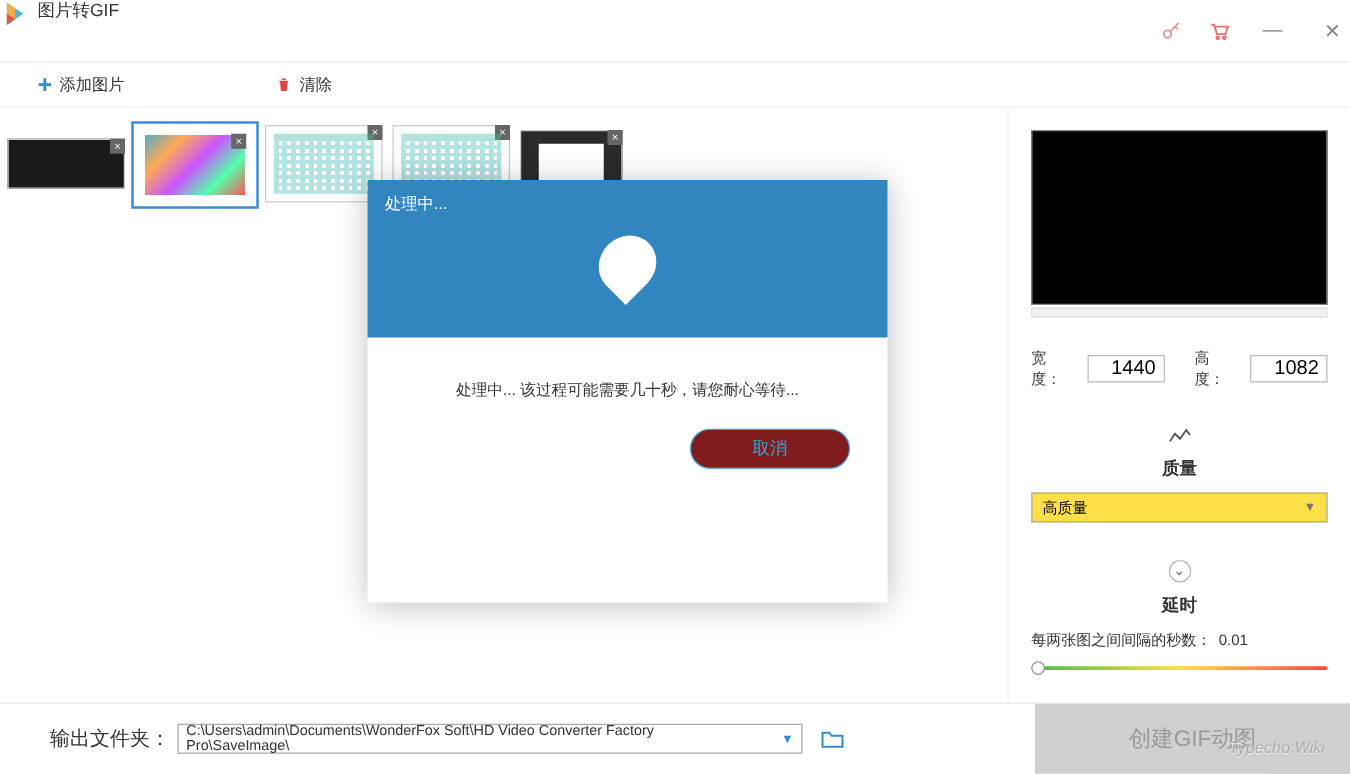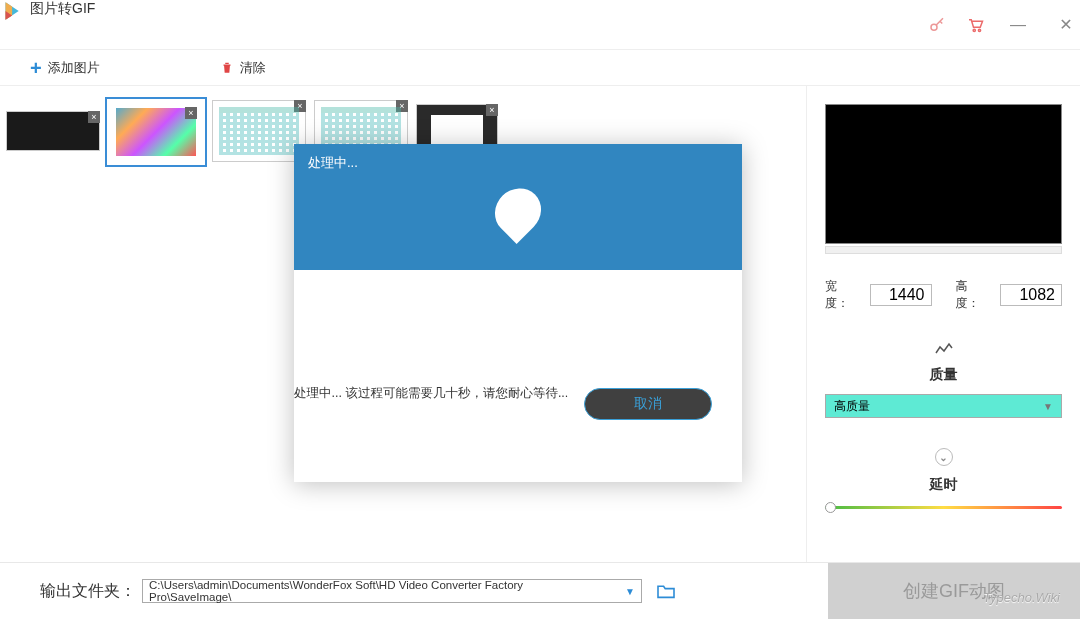--- a/index.html
+++ b/index.html
@@ -40,49 +40,49 @@
   .preview { width: 100%; height: 140px; background: #000; border: 1px solid #888; }
   .preview-sb { height: 8px; background: #f0f0f0; margin-top: 2px; border: 1px solid #ddd; }
   .dims { display: flex; gap: 10px; margin-top: 24px; align-items: center; font-size: 12px; }
   .dims label { color: #333; }
   .dims input { width: 62px; height: 22px; border: 1px solid #bbb; text-align: right; padding: 0 6px; font-size: 16px; }
 
   .section { margin-top: 30px; }
   .sec-head { display: flex; align-items: center; gap: 10px; font-size: 14px; font-weight: 600; color: #333; flex-direction: column; }
   .sec-head .chev { width: 18px; height: 18px; border: 1px solid #bbb; border-radius: 50%; display:flex; align-items:center; justify-content:center; font-size: 10px; color:#888; cursor:pointer;}
   .quality-icon { width: 18px; height: 14px; }
-  .dropdown { margin-top: 10px; height: 24px; border: 1px solid #aaa; display: flex; align-items: center; padding: 0 8px; font-size: 12px; justify-content: space-between; cursor: pointer; background: #5eead4; }
+  .dropdown { margin-top: 10px; height: 24px; border: 1px solid #aaa; display: flex; align-items: center; padding: 0 8px; font-size: 12px; justify-content: space-between; cursor: pointer; background: #fde047; }
   .dropdown .arr { color: #777; font-size: 10px; }
 
   .delay-text { font-size: 12px; color: #333; margin-top: 10px; }
   .delay-text .val { margin-left: 6px; }
   .slider { margin-top: 6px; height: 14px; position: relative; }
   .slider-track { position: absolute; left: 0; right: 0; top: 6px; height: 3px; background: linear-gradient(90deg, #4b4 0%, #fd4 50%, #f44 100%); border-radius: 2px; }
   .slider-knob { position: absolute; left: 0; top: 2px; width: 11px; height: 11px; border-radius: 50%; background: #fff; border: 1px solid #999; cursor: pointer; }
 
   
   .bottom { position: absolute; left: 0; right: 0; bottom: 0; height: 57px; border-top: 1px solid #e8e8e8; display: flex; align-items: center; padding: 0 0 0 40px; background: #fff; }
   .bottom label { font-size: 16px; color: #333; margin-right: 6px; }
   .path-box { width: 500px; height: 24px; border: 1px solid #aaa; display: flex; align-items: center; padding: 0 6px; font-size: 11.5px; color: #333; background: #fff; justify-content: space-between; gap: 33px; }
   .path-box .arr { color: #2d8cd6; font-size: 10px; cursor: pointer; }
   .folder-icon { margin-left: 14px; color: #2d8cd6; font-size: 18px; cursor: pointer; }
   .create-btn { margin-left: auto; width: 252px; height: 57px; background: #d0d0d0; color: #9a9a9a; font-size: 18px; display: flex; align-items: center; justify-content: center; cursor: not-allowed; }
 
   
-  .modal { position: absolute; left: 294px; top: 144px; width: 448px; height: 338px; background: #fff; box-shadow: 0 2px 24px rgba(0,0,0,.25); display: flex; flex-direction: column; }
+  .modal { position: absolute; left: 294px; top: 144px; width: 416px; height: 338px; background: #fff; box-shadow: 0 2px 24px rgba(0,0,0,.25); display: flex; flex-direction: column; }
   .modal-head { height: 126px; background: #3186c0; color: #fff; padding: 10px 14px; position: relative; }
   .modal-head .t { font-size: 13px; }
   .drop-shape { position: absolute; left: 50%; top: 50%; transform: translate(-50%, -40%); width: 48px; height: 44px; background: #fff; border-radius: 50% 50% 50% 0; transform: translate(-50%, -40%) rotate(-45deg); }
-  .modal-body { flex: 1; display: flex; flex-direction: row; align-items: center; padding-top: 34px; }
+  .modal-body { flex: 1; display: flex; flex-direction: column; align-items: center; padding-top: 34px; }
   .modal-body .msg { font-size: 12.5px; color: #333; }
   .pbar { margin-top: 76px; width: 390px; text-align: center; }
   .pbar .pct { font-size: 12px; color: #555; margin-bottom: 4px; }
   .pbar .bar { height: 2px; background: #ddd; position: relative; }
   .pbar .bar .fill { position: absolute; left: 0; top: -1px; height: 4px; width: 80%; background: #3aa0d8; }
-  .modal-cancel { margin-top: 22px; margin-left: auto; margin-right: 30px; width: 128px; height: 32px; border: 1.5px solid #3aa0d8; border-radius: 16px; color: #3aa0d8; font-size: 14px; display: flex; align-items: center; justify-content: center; cursor: pointer; background: #404040; }
+  .modal-cancel { margin-top: 22px; margin-left: auto; margin-right: 30px; width: 128px; height: 32px; border: 1.5px solid #3aa0d8; border-radius: 16px; color: #3aa0d8; font-size: 14px; display: flex; align-items: center; justify-content: center; cursor: pointer; background: #7f1d1d; }
 
   .watermark { position: absolute; right: 20px; bottom: 14px; color: #aaa; font-size: 13px; font-style: italic; text-shadow: 0 1px 1px #fff; }
 
   svg { display: block; }
 </style>
 </head>
 <body>
 
 <div class="titlebar">
   <span class="logo">
@@ -172,20 +172,23 @@
         <span>高质量</span>
         <span class="arr">▼</span>
       </div>
     </div>
 
     <div class="section">
       <div class="sec-head">
         <span class="chev">⌄</span>
         <span>延时</span>
       </div>
+      <div class="delay-text">
+        <span>每两张图之间间隔的秒数：</span><span class="val">0.01</span>
+      </div>
       <div class="slider">
         <div class="slider-track"></div>
         <div class="slider-knob"></div>
       </div>
     </div>
   </div>
 </div>
 
 <div class="bottom">
   <label>输出文件夹：</label>

